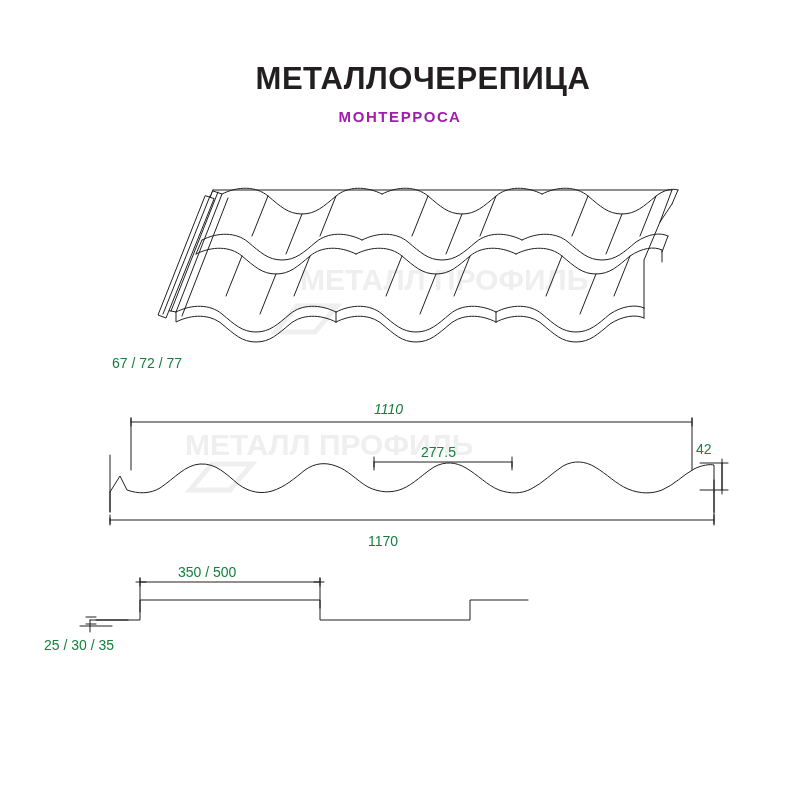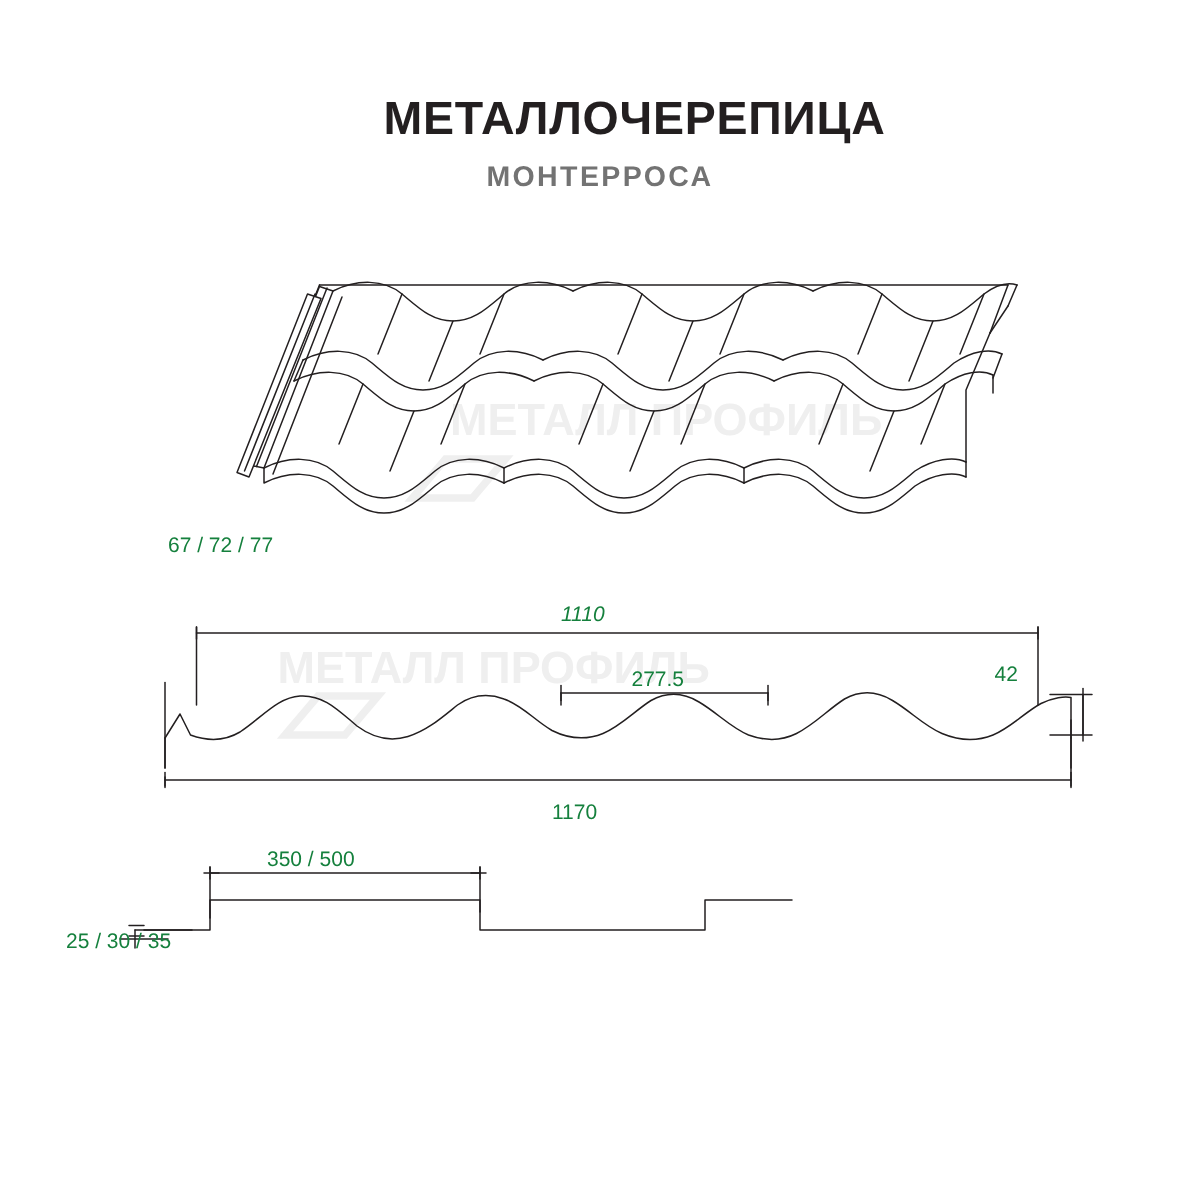--- a/index.html
+++ b/index.html
@@ -29,46 +29,46 @@
   }
   .title-main {
     font-size: 31px;
     font-weight: bold;
     letter-spacing: 0.5px;
     color: #231f20;
     line-height: 1.1;
     padding-left: 46px;
   }
   .title-sub {
-    font-size: 19px;
+    font-size: 15px;
     font-weight: bold;
     letter-spacing: 1.6px;
-    color: #737373;
+    color: #a21caf;
     margin-top: 12px;
   }
   .drawing {
     position: absolute;
     left: 0;
     top: 0;
     width: 800px;
     height: 800px;
   }
   .dim-label {
     position: absolute;
     font-size: 14px;
     color: #15803d;
     white-space: nowrap;
   }
   .lbl-height { left: 112px; top: 355px; }
   .lbl-1110   { left: 374px; top: 401px; font-style: italic; }
   .lbl-2775   { left: 421px; top: 444px; }
-  .lbl-42     { left: 663px; top: 441px; text-align: center; }
+  .lbl-42     { left: 696px; top: 441px; text-align: center; }
   .lbl-1170   { left: 368px; top: 533px; }
   .lbl-350400 { left: 178px; top: 564px; }
-  .lbl-253035 { left: 44px;  top: 619px; }
+  .lbl-253035 { left: 44px;  top: 637px; }
   .watermark-layer {
     position: absolute;
     left: 0; top: 0;
     width: 800px; height: 800px;
     pointer-events: none;
   }
 </style>
 </head>
 <body>
 

